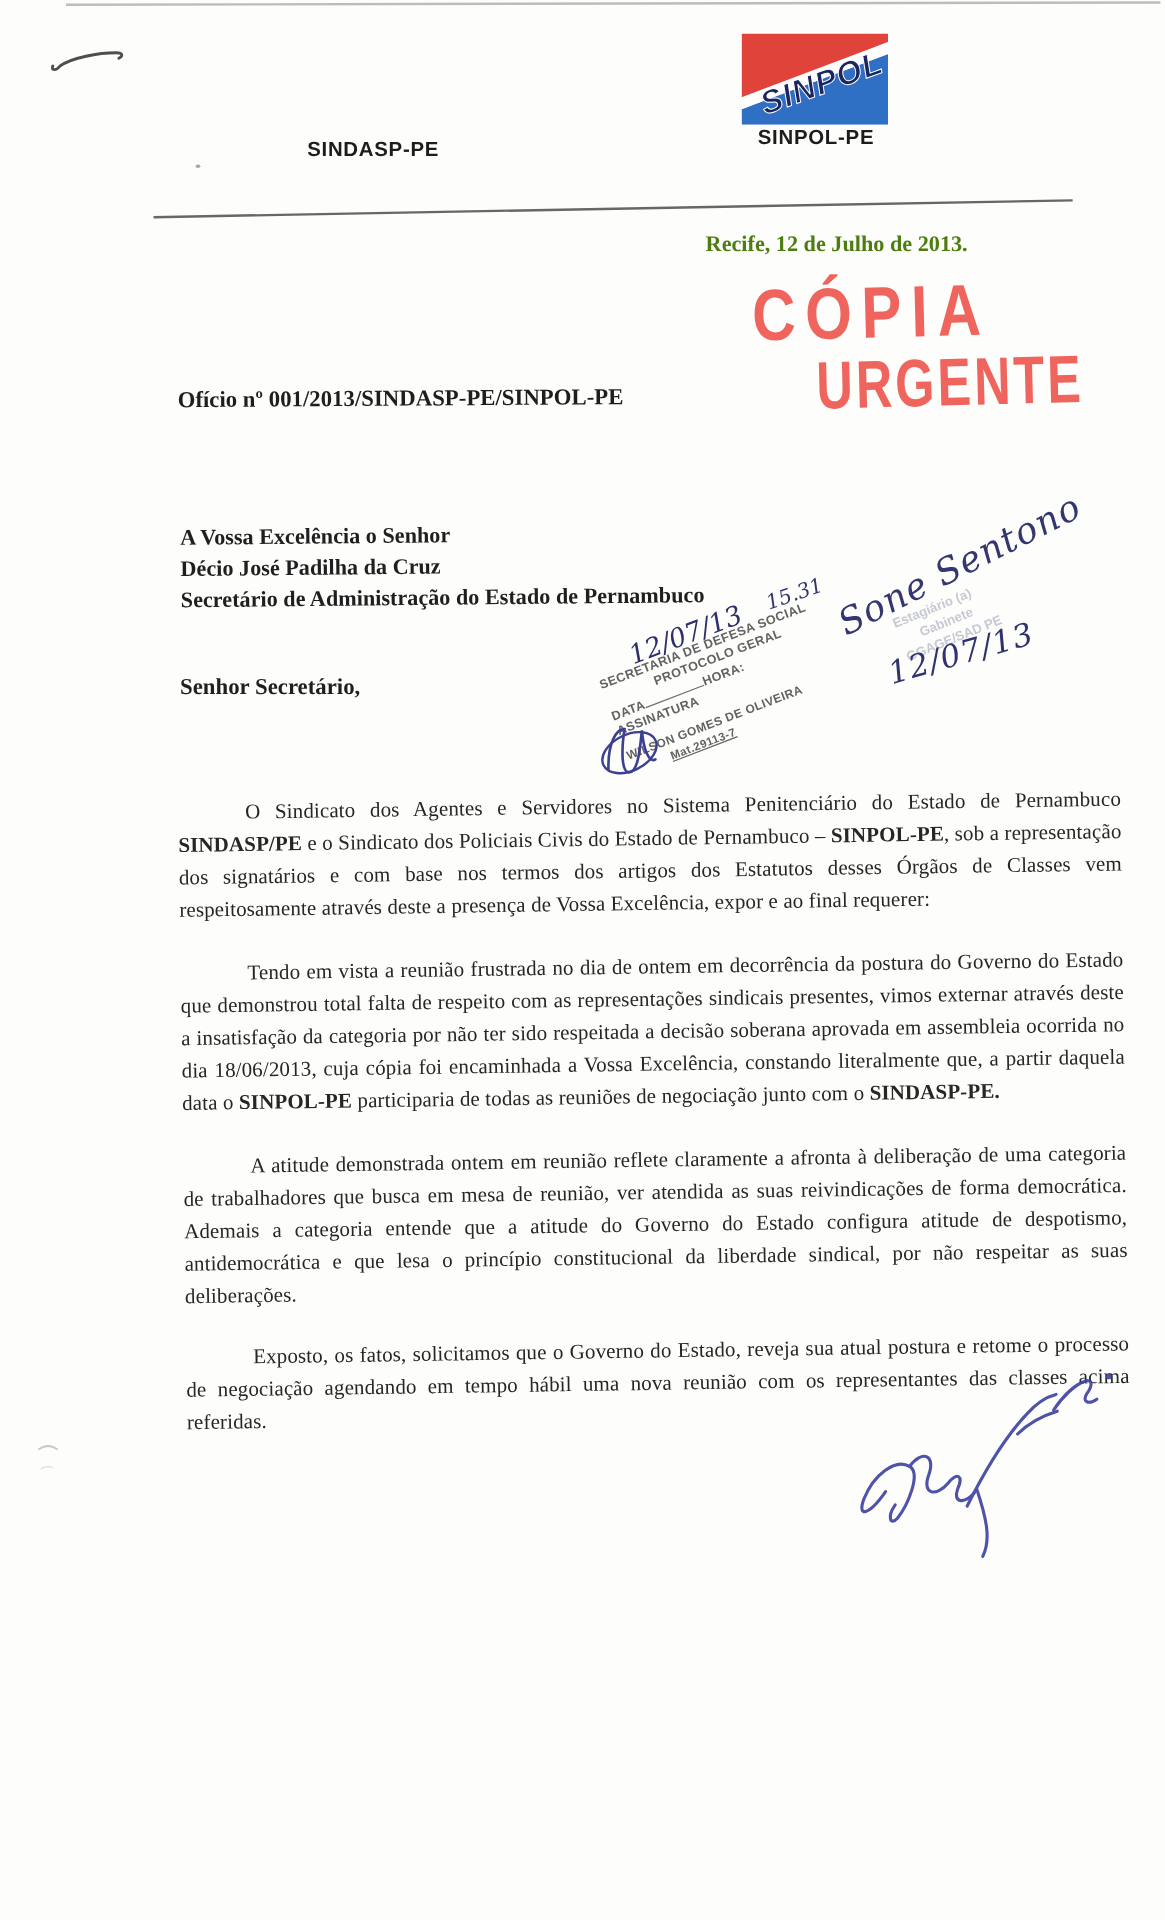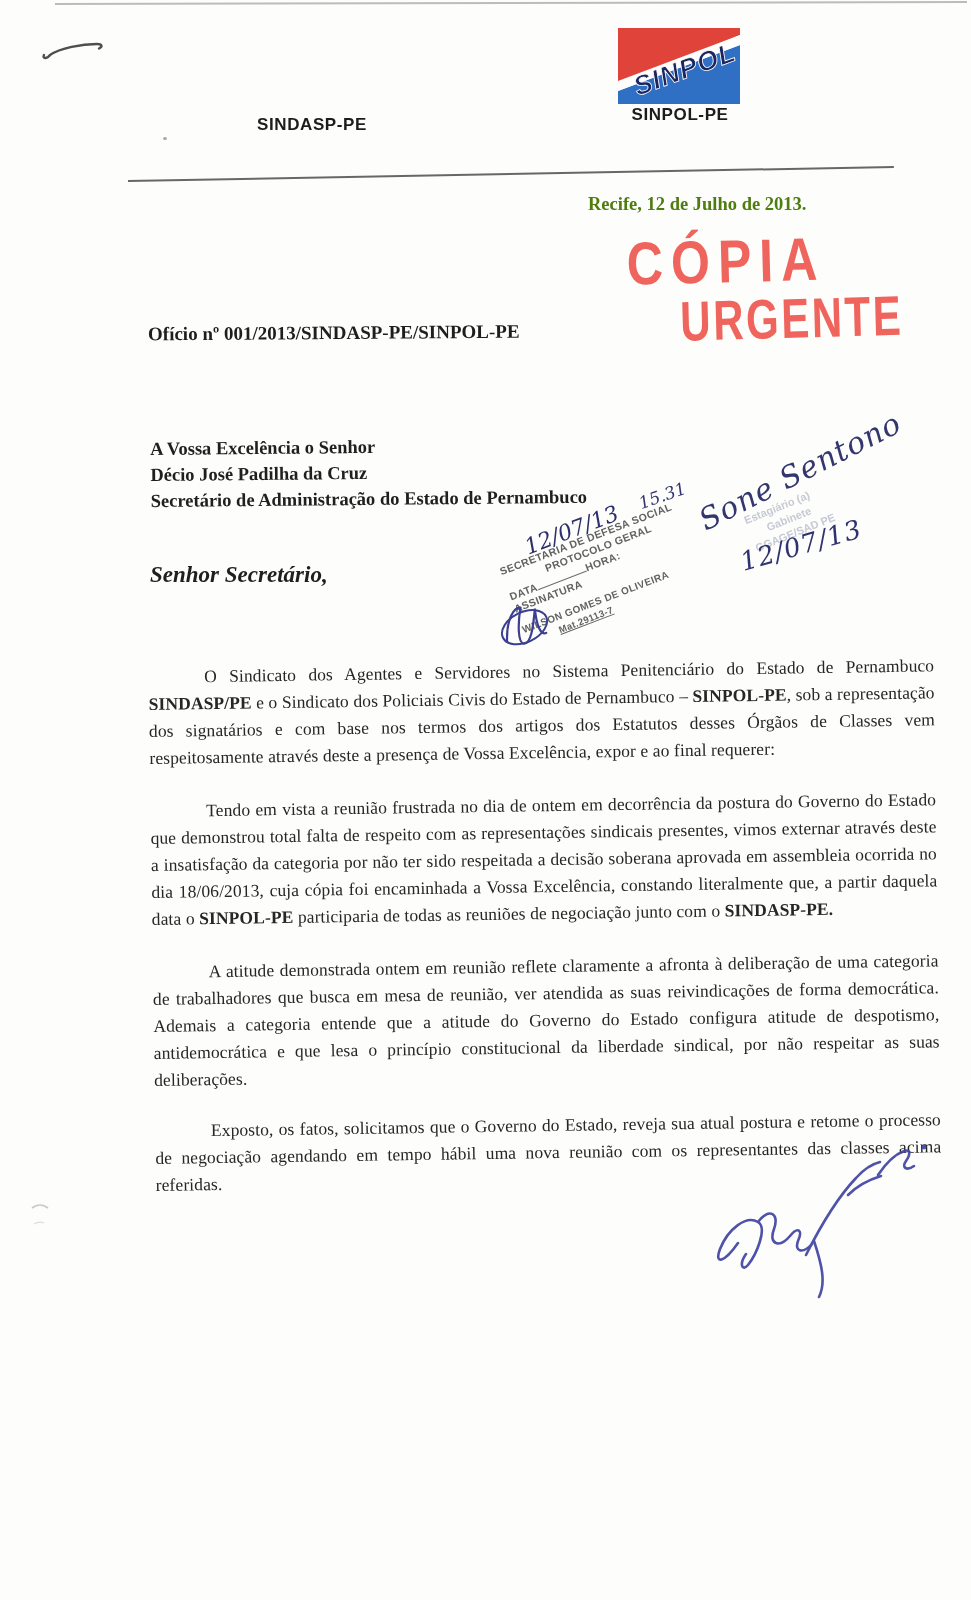--- a/index.html
+++ b/index.html
@@ -12,21 +12,21 @@
   
   .logo-label{font-family:"Liberation Sans",sans-serif;font-weight:700;font-size:17px;color:#1c1c1c;letter-spacing:.6px;}
   
   .topline{height:1.5px;background:#9a9a9a;opacity:.65;transform:rotate(-.12deg);}
   .sepline{height:2px;background:#4c4c4c;opacity:.85;transform:rotate(-1.05deg);transform-origin:left center;}
   .dot{border-radius:50%;background:#6f6f6f;opacity:.6;}
   
   .dateline{font-weight:700;font-size:18.5px;color:#4d7c0f;}
   .refline{font-weight:700;font-size:19px;color:#1e1e1e;transform:rotate(-.4deg);}
   .addr{font-weight:700;font-size:18.5px;line-height:26px;color:#1f1f1f;transform:rotate(-.55deg);transform-origin:left top;}
-  .salut{font-weight:700;font-size:23px;color:#1f1f1f;font-style:italic;}
+  .salut{font-weight:700;font-size:19px;color:#1f1f1f;}
   .body-block{width:786px;transform:rotate(-.85deg);transform-origin:left top;}
   .body-block p{
     margin:0 0 26px 0;font-size:17.5px;line-height:27px;text-align:justify;
     text-indent:56px;color:#262626;letter-spacing:.1px;
   }
   
   .stamp-copy{transform:rotate(-1.5deg);transform-origin:left top;mix-blend-mode:multiply;}
   .copy1,.copy2{
     font-family:"Liberation Sans",sans-serif;font-weight:800;line-height:1;
     opacity:.88;text-shadow:0 0 1px rgba(255,255,255,.25);
@@ -63,21 +63,21 @@
 <div class="page">
 
   <div class="abs topline" style="left:55px;top:2px;width:912px;"></div>
 
   <div class="abs" style="left:40px;top:36px;">
     <svg width="70" height="26" viewBox="0 0 70 26">
       <path d="M4,19 C2,23 7,23 10,19 C20,12 42,8 57,8 C62,8 63,10.5 59,12.5" fill="none" stroke="#4e4e4e" stroke-width="2.4" stroke-linecap="round"></path>
     </svg>
   </div>
 
-  <div class="abs logo-label" style="left:242px;top:115px;width:140px;text-align:center;">SINDASP-PE</div>
+  <div class="abs logo-label" style="left:256px;top:115px;width:140px;text-align:left;">SINDASP-PE</div>
   <div class="abs dot" style="left:163px;top:137px;width:4px;height:3px;"></div>
 
   <div class="abs" style="left:618px;top:28px;">
     <svg width="122" height="76" viewBox="0 0 122 76">
       <rect x="0" y="0" width="122" height="76" fill="#ffffff"></rect>
       <polygon points="0,0 122,0 122,7 10,53 0,53" fill="#e0433a"></polygon>
       <polygon points="0,63 122,17 122,76 0,76" fill="#2f6fc4"></polygon>
       <polygon points="0,53 122,7 122,17 0,63" fill="#ffffff"></polygon>
       <text x="12" y="52" font-family="Liberation Sans, sans-serif" font-size="27" font-weight="800" font-style="italic" fill="#1b2660" stroke="#ffffff" stroke-width="0.8" letter-spacing="1" transform="rotate(-20 61 38)">SINPOL</text>
     </svg>

